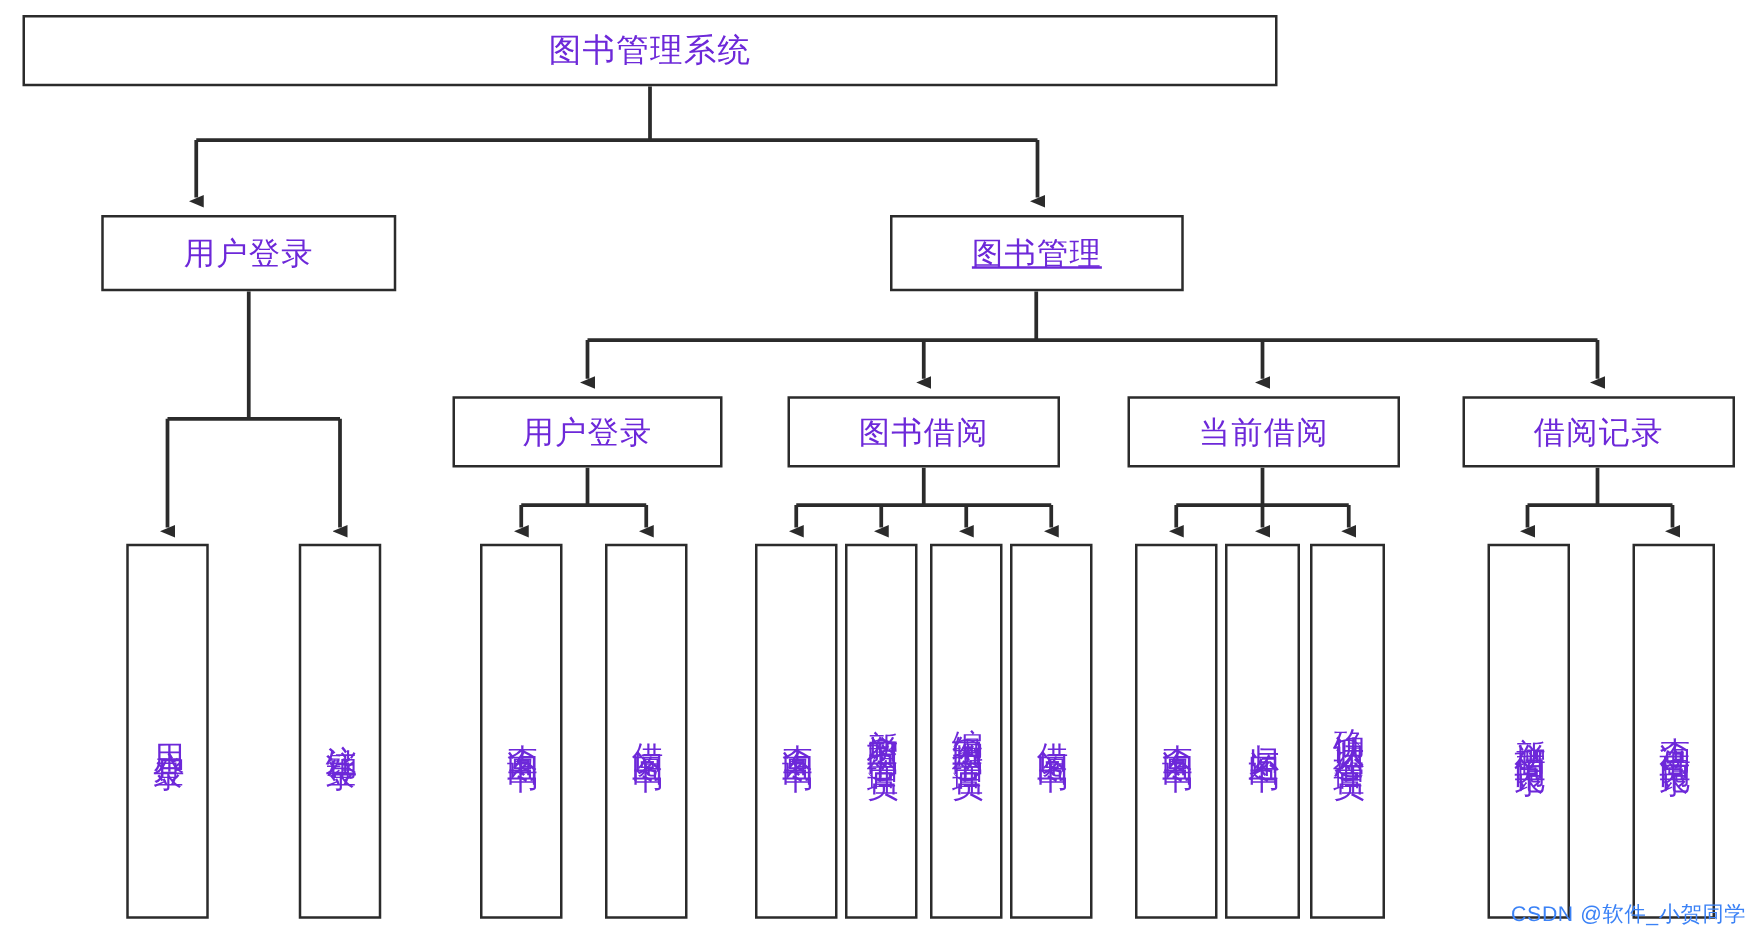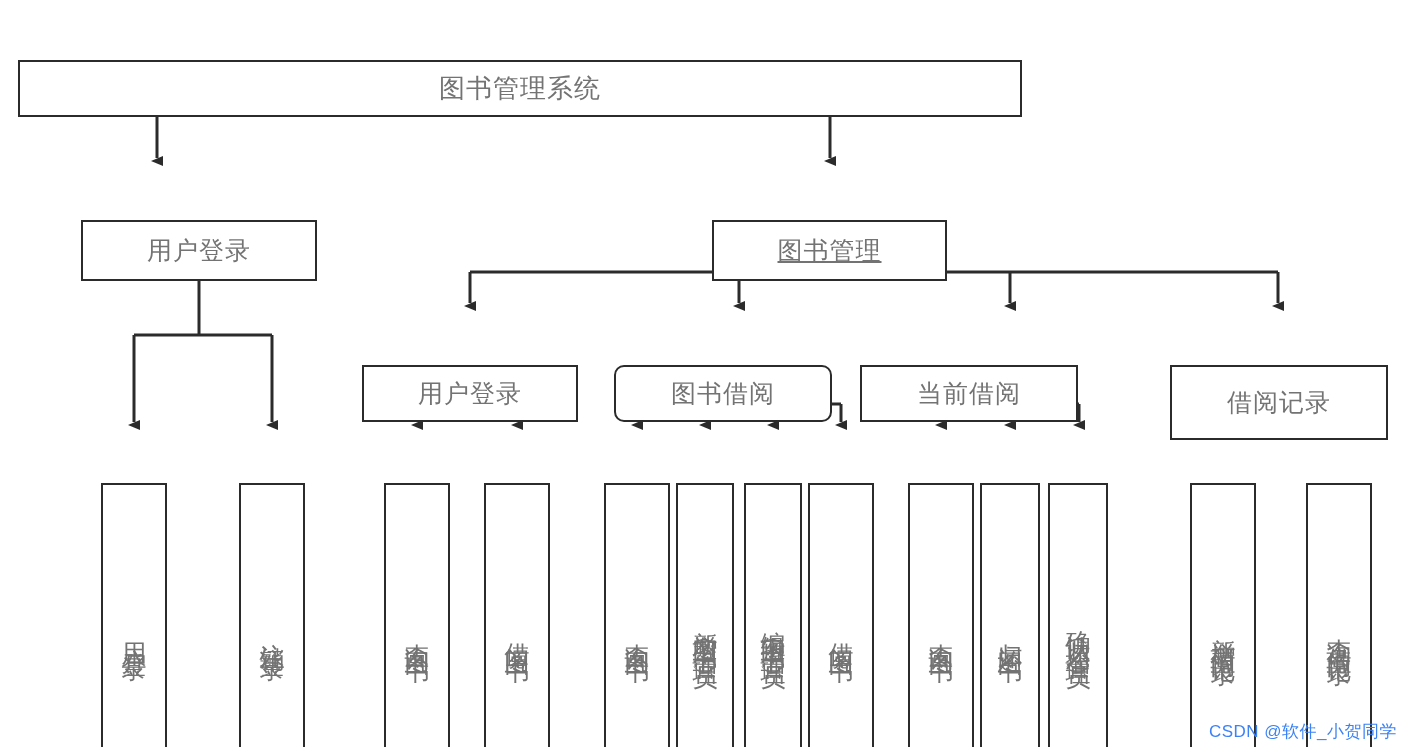--- a/index.html
+++ b/index.html
@@ -20,23 +20,22 @@
     pointer-events:none;
   }
   .node{
     position:absolute;
     box-sizing:border-box;
     background:#ffffff;
     border:2.5px solid #2b2b2b;
     display:flex;
     align-items:center;
     justify-content:center;
-    color:#737373;
+    color:#6d28d9;
     z-index:2;
-    margin-top:48px;
   }
   .node.horizontal{
     font-size:25px;
     letter-spacing:1px;
     white-space:nowrap;
   }
   .node.root{
     font-size:26px;
   }
   .node.vertical{
@@ -129,27 +128,27 @@
   <div class="node horizontal" style="left:81px;top:172px;width:236px;height:61px;">
     <span>用户登录</span>
   </div>
   <div class="node horizontal" style="left:712px;top:172px;width:235px;height:61px;text-decoration:underline;">
     <span>图书管理</span>
   </div>
 
   <div class="node horizontal" style="left:362px;top:317px;width:216px;height:57px;">
     <span>用户登录</span>
   </div>
-  <div class="node horizontal" style="left:614px;top:317px;width:218px;height:57px;border-radius:10px;">
+  <div class="node horizontal" style="left:630px;top:317px;width:218px;height:57px;">
     <span>图书借阅</span>
   </div>
-  <div class="node horizontal" style="left:860px;top:317px;width:218px;height:57px;">
+  <div class="node horizontal" style="left:902px;top:317px;width:218px;height:57px;">
     <span>当前借阅</span>
   </div>
-  <div class="node horizontal" style="left:1170px;top:317px;width:218px;height:75px;">
+  <div class="node horizontal" style="left:1170px;top:317px;width:218px;height:57px;">
     <span>借阅记录</span>
   </div>
 
   <div class="node vertical" style="left:101px;top:435px;width:66px;height:300px;">
     <span class="vlabel">用户登录</span>
   </div>
   <div class="node vertical" style="left:239px;top:435px;width:66px;height:300px;">
     <span class="vlabel">注销登录</span>
   </div>
 

